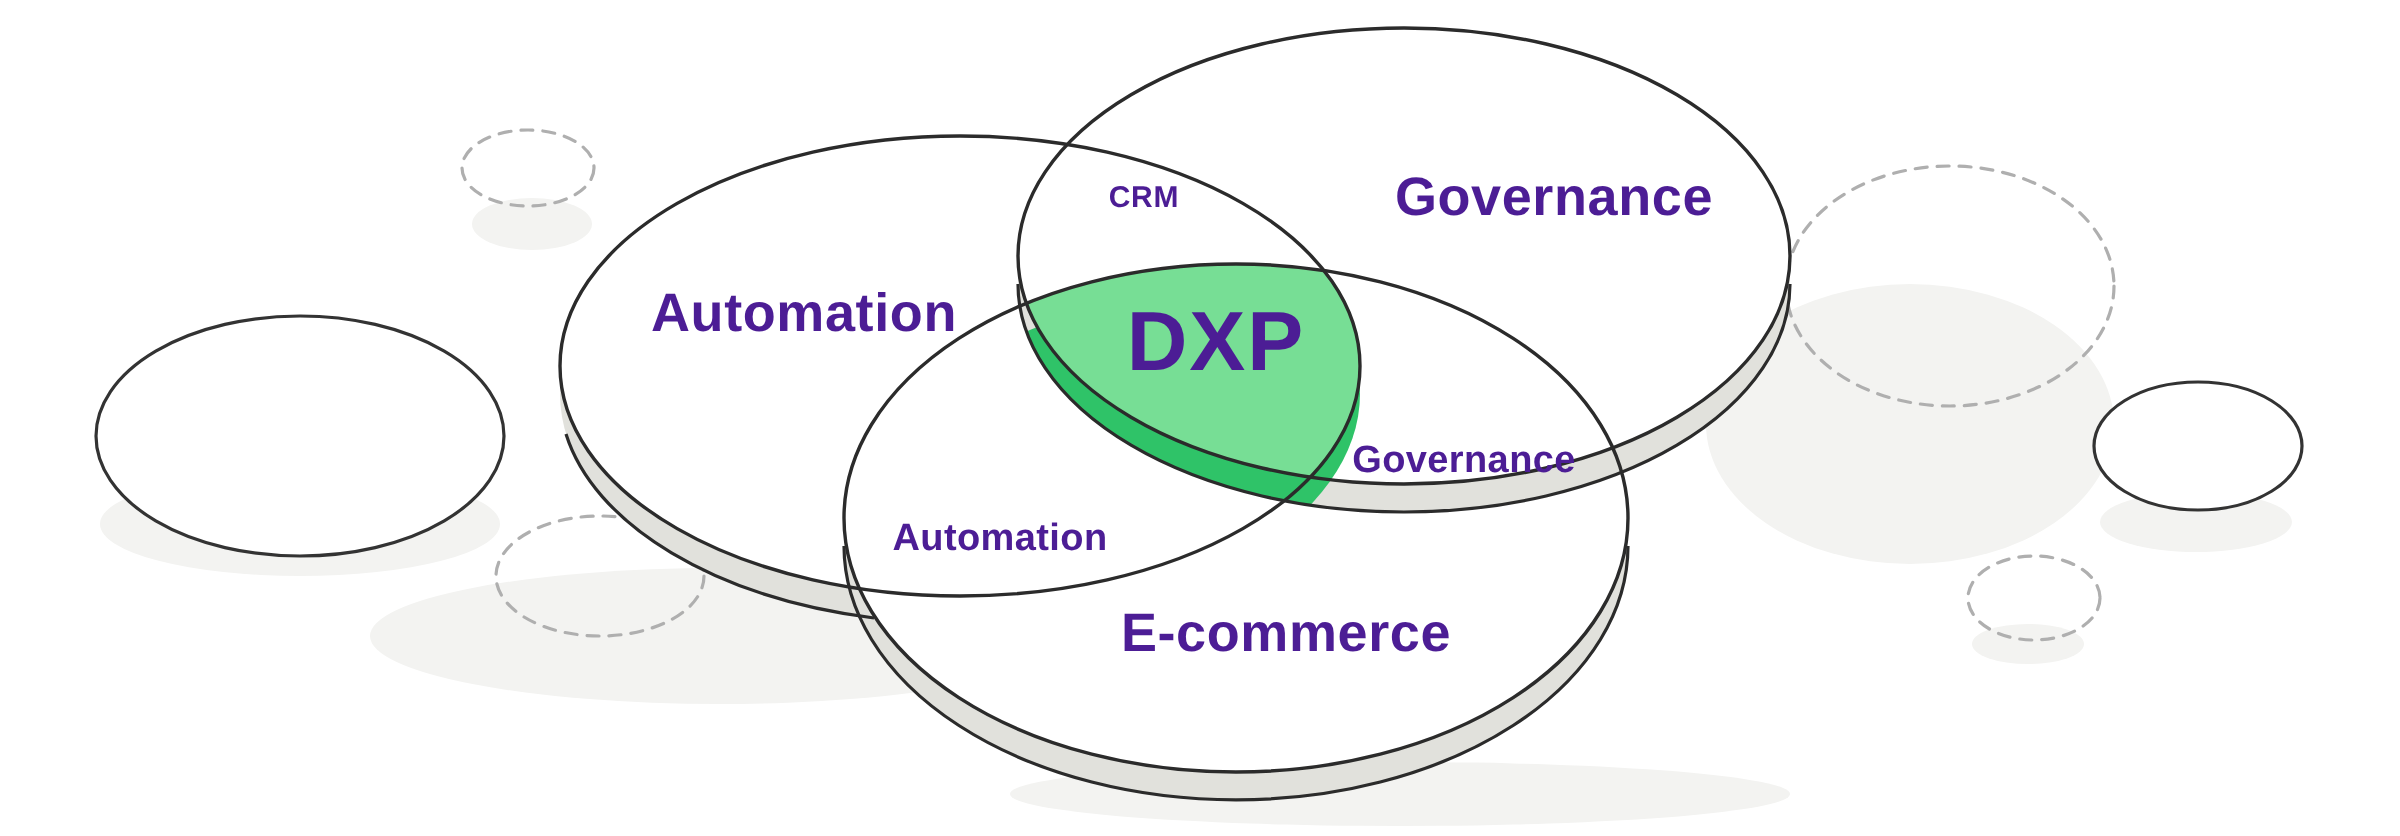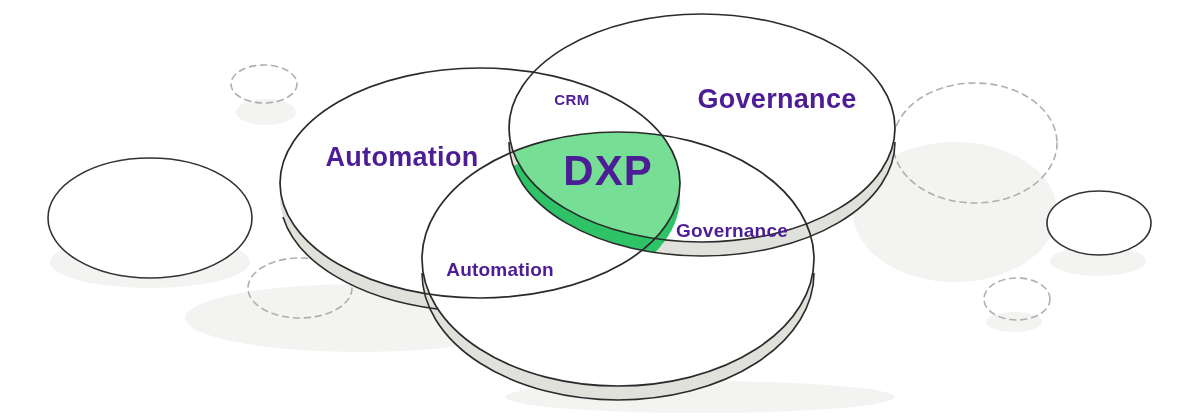--- a/index.html
+++ b/index.html
@@ -100,18 +100,19 @@
       <path class="wall-edge" d="M422,273 A196,127 0 0 0 814,273"></path>
       <path class="wall-edge" d="M509,142 A193,114 0 0 0 895,142"></path>
       <ellipse class="outline" cx="480" cy="183" rx="200" ry="115"></ellipse>
       <ellipse class="outline" cx="618" cy="259" rx="196" ry="127"></ellipse>
       <ellipse class="outline" cx="702" cy="128" rx="193" ry="114"></ellipse>
     </g>
   </svg>
 
   <div class="lbl lbl-big" style="left:402px;top:157px;">Automation</div>
   <div class="lbl lbl-big" style="left:777px;top:99px;">Governance</div>
+  <div class="lbl lbl-big" style="left:643px;top:317px;">E-commerce</div>
   <div class="lbl lbl-crm" style="left:572px;top:99px;">CRM</div>
   <div class="lbl lbl-small" style="left:732px;top:207px;">Governance</div>
   <div class="lbl lbl-small" style="left:500px;top:246px;">Automation</div>
   <div class="lbl lbl-dxp" style="left:608px;top:171px;">DXP</div>
 
 </div>
 
 </body></html>

